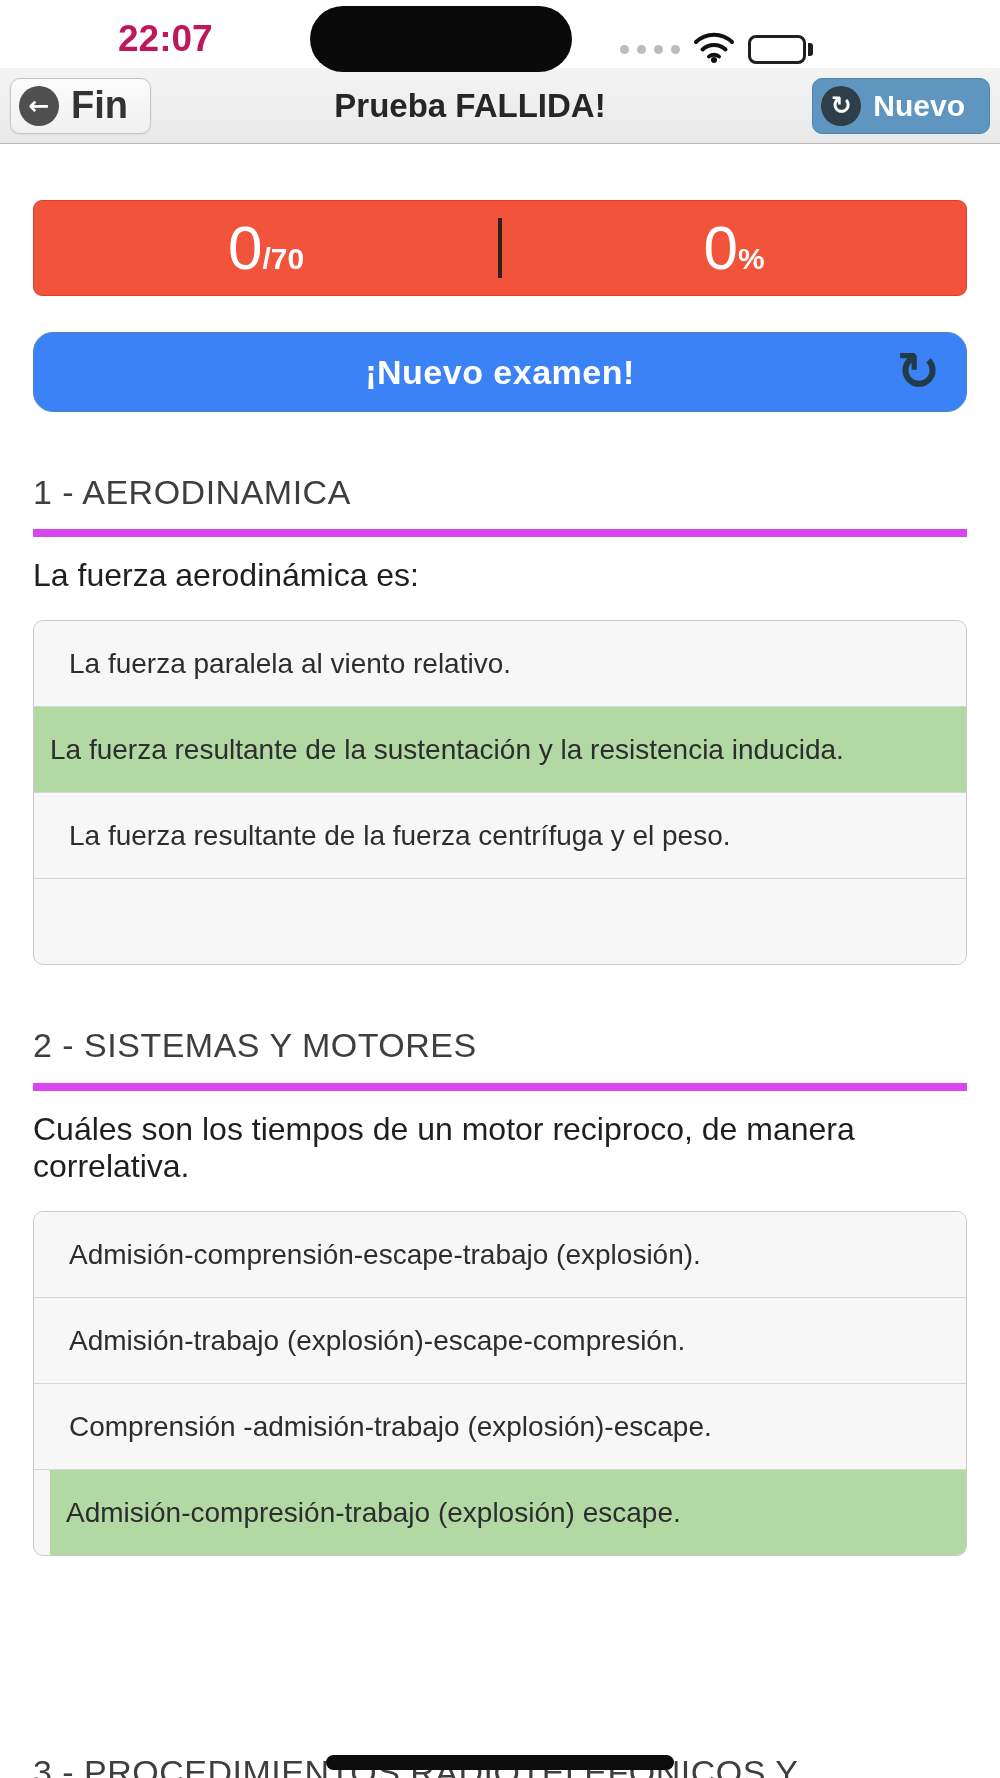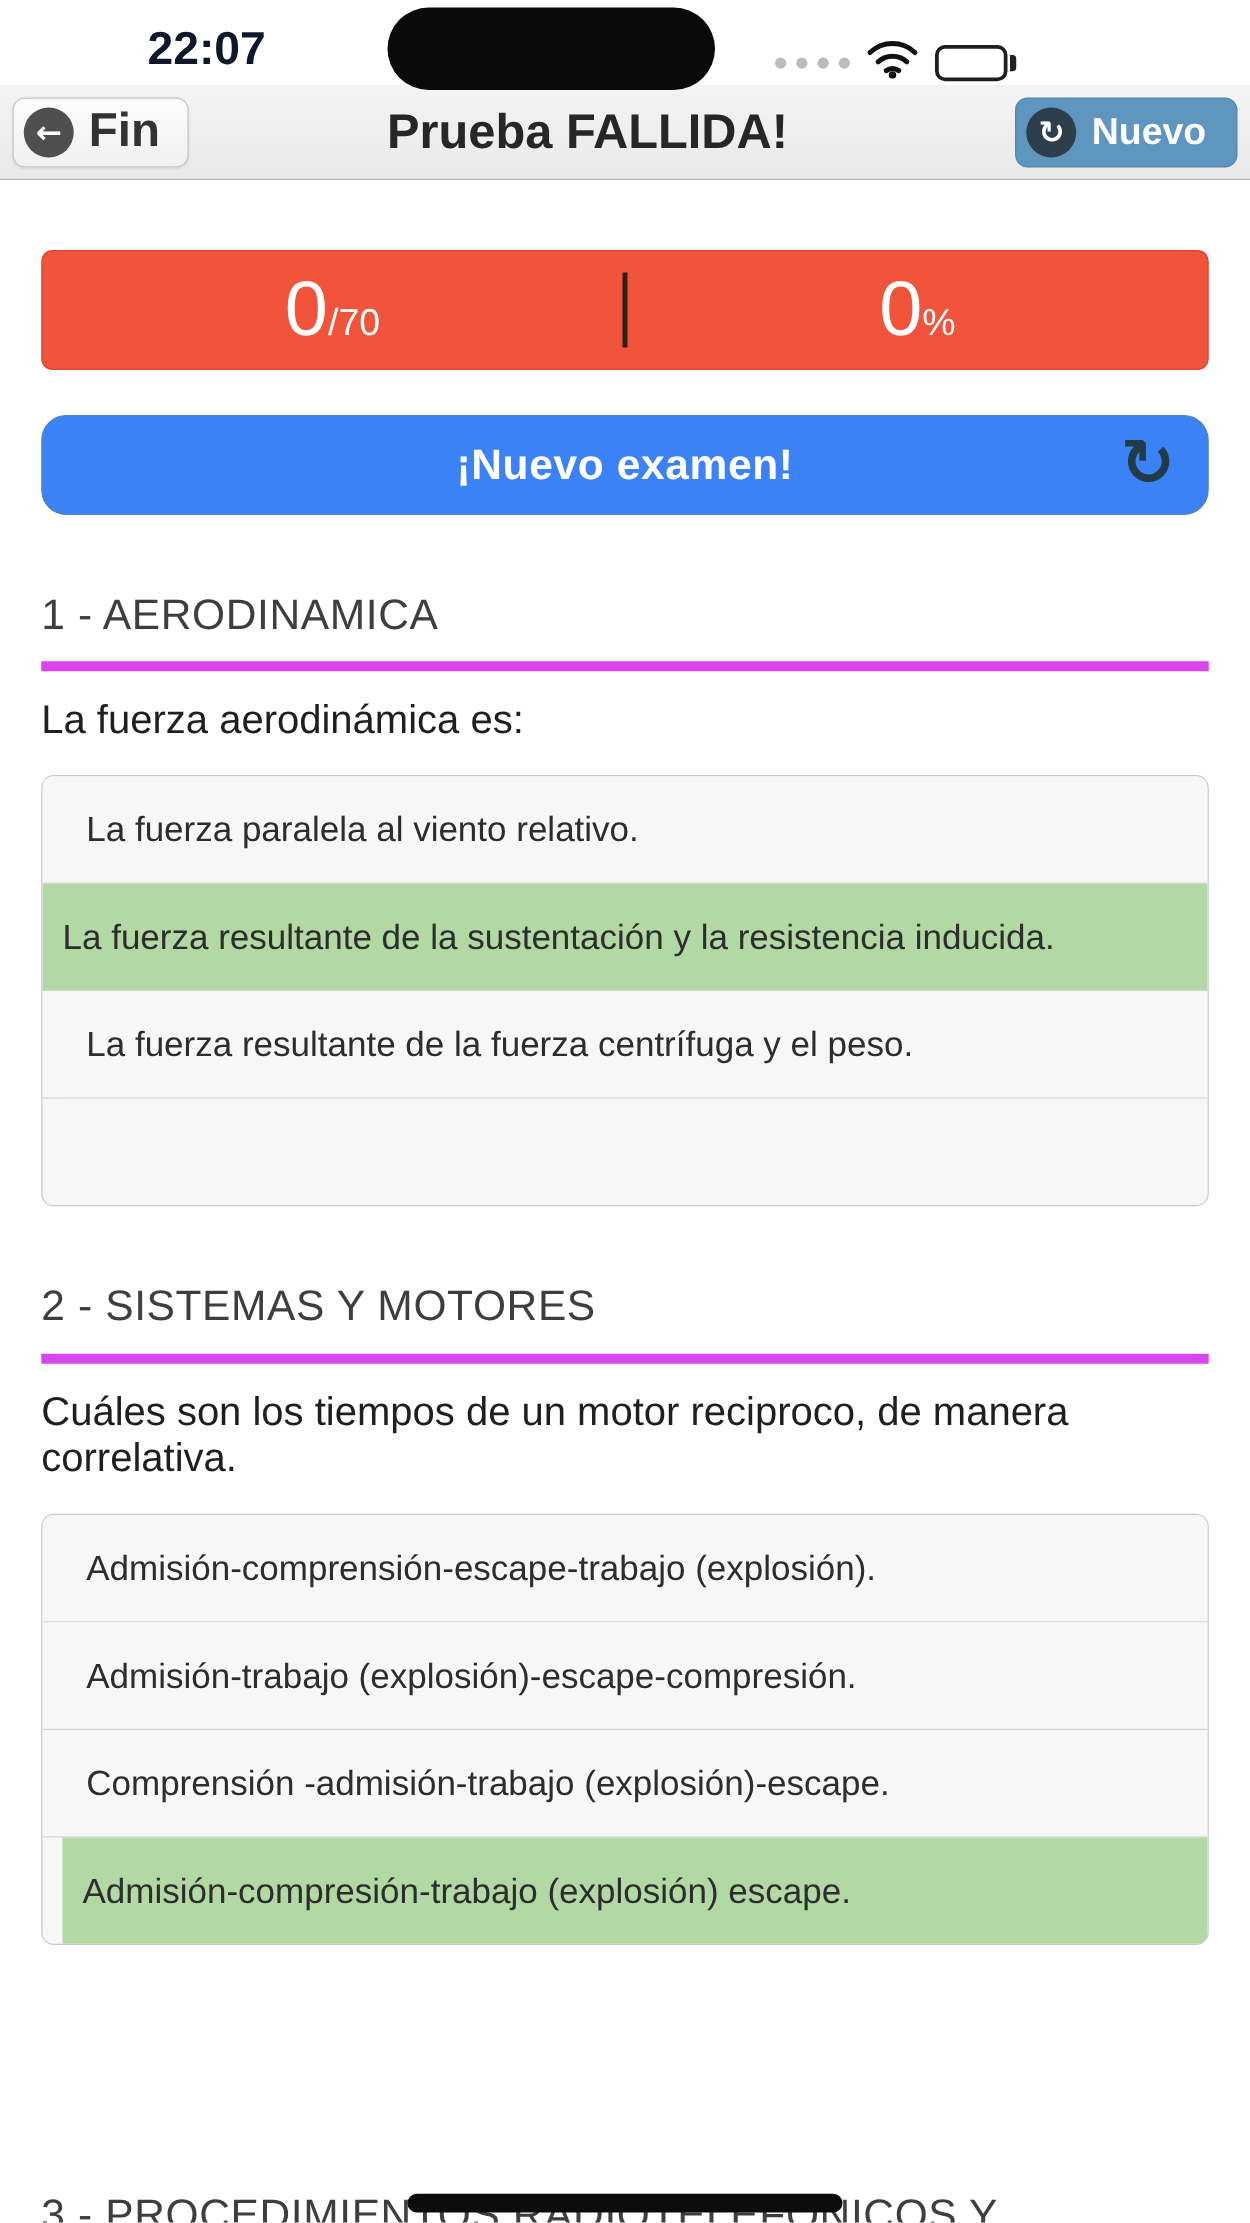--- a/index.html
+++ b/index.html
@@ -10,21 +10,21 @@
     background: #ffffff;
     font-family: "Liberation Sans", "DejaVu Sans", sans-serif;
     position: relative;
   }
   .glyph { font-family: "DejaVu Sans", "Liberation Sans", sans-serif; }
 
   
   .status-bar { position: relative; height: 68px; background: #fff; }
   .status-time {
     position: absolute; left: 118px; top: 18px;
-    font-size: 37px; font-weight: 700; color: #0f172a;
+    font-size: 37px; font-weight: 700; color: #be185d;
   }
   .island {
     position: absolute; left: 310px; top: 6px;
     width: 262px; height: 66px;
     background: #0a0a0a; border-radius: 36px; z-index: 6;
   }
   .status-icons {
     position: absolute; left: 620px; top: 32px;
     display: flex; align-items: center; gap: 13px;
   }
@@ -61,38 +61,38 @@
   }
   .circle-icon {
     width: 40px; height: 40px; border-radius: 50%;
     background: #4f4f4f; color: #fff;
     display: flex; align-items: center; justify-content: center;
     font-size: 25px; font-weight: 700;
   }
   .btn-fin .label { font-size: 38px; font-weight: 700; color: #333; }
   .page-title {
     position: absolute; left: 47%; transform: translateX(-50%);
-    font-size: 39px; font-weight: 700; color: #262626; white-space: nowrap;
+    font-size: 33px; font-weight: 700; color: #262626; white-space: nowrap;
   }
   .btn-nuevo {
     background: #5e96bf; border: 1px solid #4d86b0;
     padding: 0 24px 0 8px;
   }
   .btn-nuevo .circle-icon { background: #2e3e4a; }
   .btn-nuevo .label { font-size: 30px; font-weight: 700; color: #fff; }
 
   
   .scoreboard {
     margin: 56px 33px 0; height: 96px;
     background: #f1533b; border: 1px solid #d8452f; border-radius: 9px;
     display: flex; align-items: center; color: #fff;
   }
   .score-half { flex: 1; display: flex; justify-content: center; align-items: baseline; }
   .score-big { font-size: 62px; font-weight: 400; line-height: 1; }
-  .score-small { font-size: 30px; font-weight: 400; }
+  .score-small { font-size: 30px; font-weight: 700; }
   .score-divider { width: 4px; height: 60px; background: #2d211b; }
 
   
   .new-exam {
     position: relative; margin: 36px 33px 0; height: 80px;
     background: #3b82f6; border: 1px solid #4d86b0; border-radius: 20px;
     display: flex; align-items: center; justify-content: center; cursor: pointer;
   }
   .new-exam .label { font-size: 34px; font-weight: 700; color: #fff; letter-spacing: .5px; }
   .new-exam .refresh-glyph {

